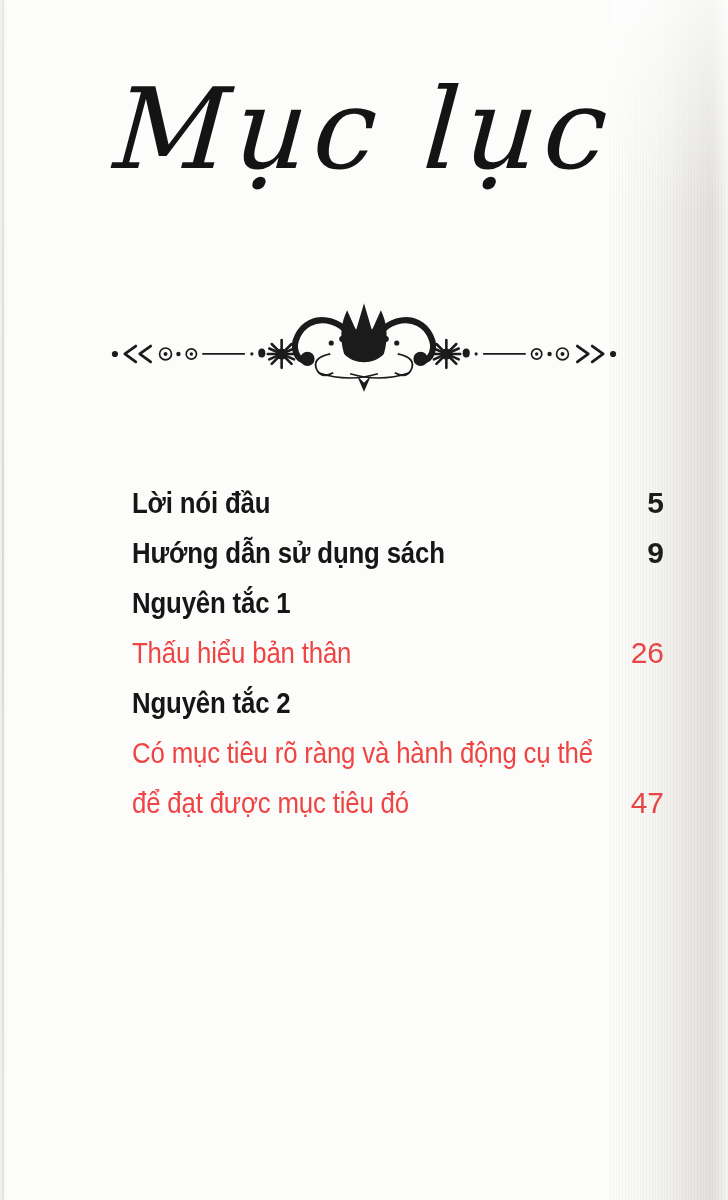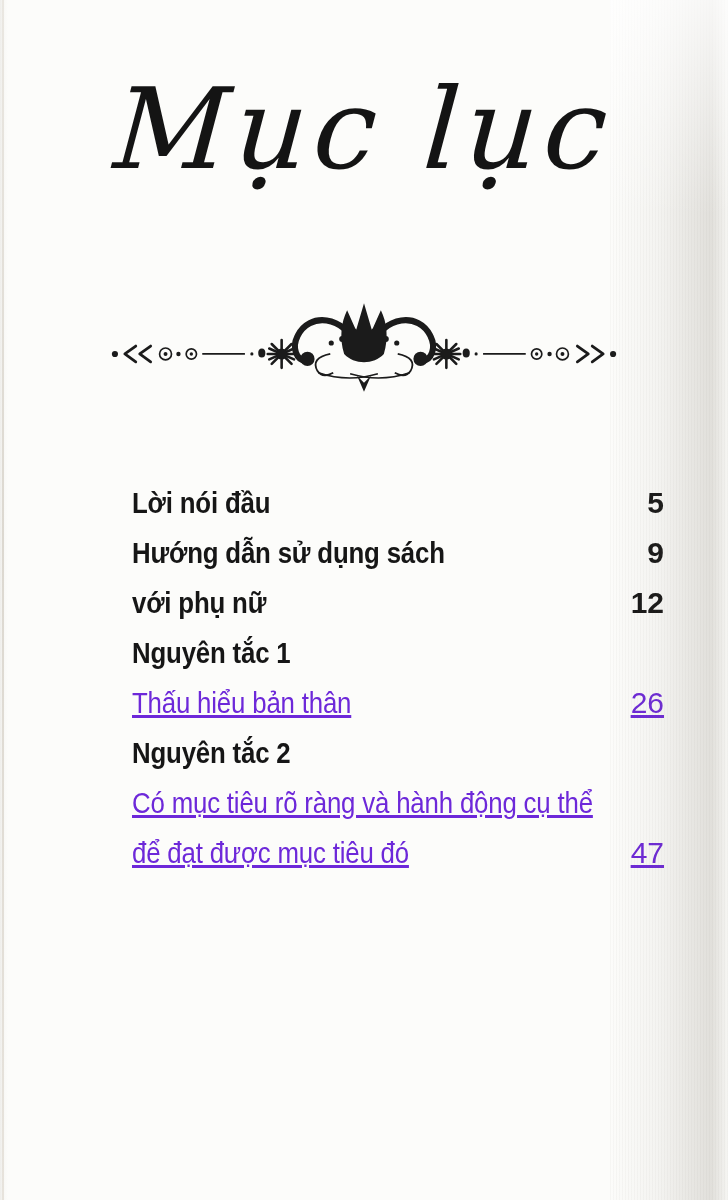--- a/index.html
+++ b/index.html
@@ -68,21 +68,21 @@
     display:inline-block;
     transform:scaleX(0.86);
     transform-origin:0 50%;
     letter-spacing:-0.2px;
   }
   .row .pagenum{
     margin-left:auto;
     flex:0 0 auto;
   }
   .row.bold{font-weight:bold;color:#161616;}
-  .row.regular{font-weight:normal;color:#6d28d9;text-decoration:underline;}
+  .row.regular{font-weight:normal;color:#ef4444;}
 </style>
 </head>
 <body>
 
 <div class="page">
 
   <div class="left-edge"></div>
 
   <h1 class="title">Mục lục</h1>
 
@@ -136,24 +136,20 @@
   <div class="toc" id="toc">
       <div class="row bold">
     <span class="label">Lời nói đầu</span>
     <span class="pagenum">5</span>
   </div>
       <div class="row bold">
     <span class="label">Hướng dẫn sử dụng sách</span>
     <span class="pagenum">9</span>
   </div>
       <div class="row bold">
-    <span class="label">với phụ nữ</span>
-    <span class="pagenum">12</span>
-  </div>
-      <div class="row bold">
     <span class="label">Nguyên tắc 1</span>
     <span class="pagenum"></span>
   </div>
       <div class="row regular">
     <span class="label">Thấu hiểu bản thân</span>
     <span class="pagenum">26</span>
   </div>
       <div class="row bold">
     <span class="label">Nguyên tắc 2</span>
     <span class="pagenum"></span>

